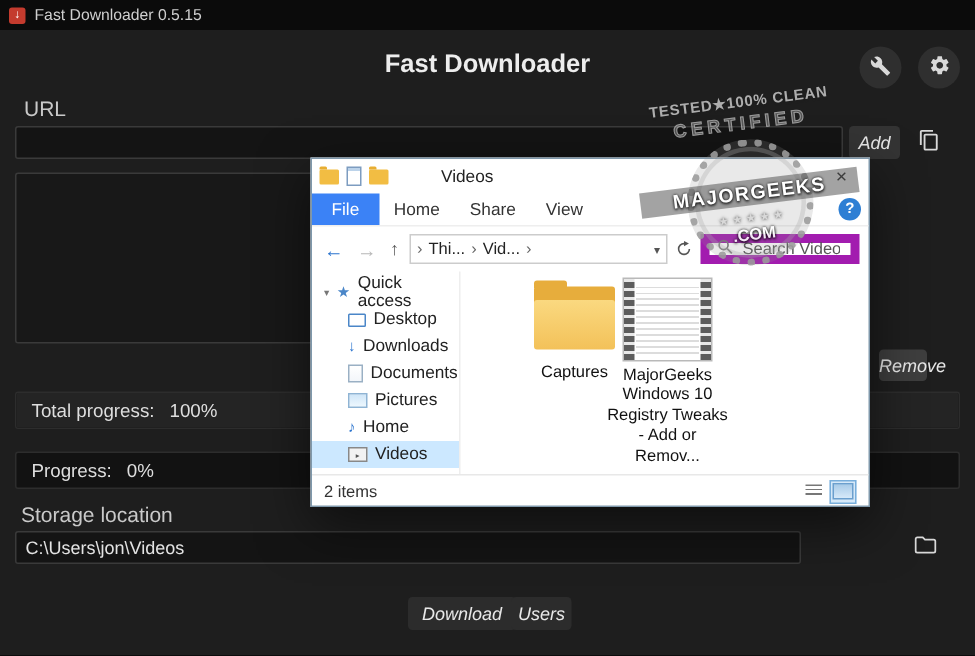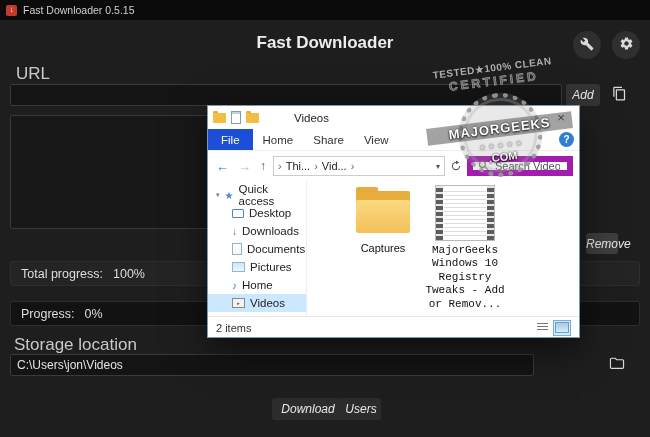--- a/index.html
+++ b/index.html
@@ -14,21 +14,21 @@
   .titlebar-text{font-size:10.5px;color:#cfcfcf;}
 
   
   .main-title{position:absolute;top:33px;left:0;width:100%;text-align:center;margin:0;
               font-size:17px;font-weight:bold;color:#ededed;}
   .header-icons{position:absolute;top:31px;right:10px;display:flex;gap:11px;}
   .circle-btn{width:28px;height:28px;border-radius:50%;background:#2f2f2f;border:none;padding:0;
               display:flex;align-items:center;justify-content:center;cursor:pointer;}
 
   
-  .field-label{position:absolute;font-size:17px;color:#c9c9c9;}
+  .field-label{position:absolute;font-size:14px;color:#c9c9c9;}
   .lbl-url{left:16px;top:64px;}
   .lbl-storage{left:14px;top:335px;}
   .input{position:absolute;background:#141414;border:1px solid #3a3a3a;border-radius:2px;
          color:#e3e3e3;font-size:12px;padding:0 6px;box-sizing:border-box;font-family:inherit;}
   .url-input{left:10px;top:84px;width:552px;height:22px;}
   .storage-input{left:10px;top:354px;width:524px;height:22px;}
   .btn{position:absolute;background:#343434;color:#e8e8e8;border:none;border-radius:3px;
        font-size:12px;font-family:inherit;cursor:pointer;padding:0;font-style:italic;}
   .add-btn{left:566px;top:84px;width:34px;height:22px;}
   .remove-btn{left:586px;top:233px;width:32px;height:21px;background:#3e3e3e;}
@@ -58,21 +58,21 @@
        border:1px solid #7f98ab;box-shadow:0 12px 34px rgba(0,0,0,.55);z-index:10;
        box-sizing:border-box;color:#222;}
   .dlg-titlebar{height:23px;display:flex;align-items:center;gap:5px;padding:0 5px;}
   .mini-folder{width:13px;height:10px;position:relative;background:#f2bd43;border-radius:1px;display:inline-block;}
   .mini-folder::before{content:"";position:absolute;top:-2px;left:0;width:5px;height:2px;background:#e8ae32;border-radius:1px 1px 0 0;}
   .qat-page{width:8px;height:11px;background:#fff;border:1px solid #7d9cc0;box-shadow:inset 0 2px 0 #bcd3ea;display:inline-block;}
   .dlg-title{margin-left:30px;font-size:11.5px;}
   .dlg-close{margin-left:auto;width:26px;text-align:center;font-size:13px;color:#333;background:none;
              border:none;cursor:pointer;font-family:inherit;padding:0;}
   .dlg-menubar{height:21px;display:flex;align-items:stretch;border-bottom:1px solid #eee;padding-right:5px;}
-  .file-tab{background:#1d4ed8;color:#fff;border:none;padding:0 13px;font-size:11.5px;font-family:inherit;cursor:pointer;}
+  .file-tab{background:#3b82f6;color:#fff;border:none;padding:0 13px;font-size:11.5px;font-family:inherit;cursor:pointer;}
   .menu-tab{background:none;border:none;padding:0 10px;font-size:11.5px;color:#333;font-family:inherit;cursor:pointer;}
   .help-btn{margin-left:auto;align-self:center;width:15px;height:15px;border-radius:50%;background:#2e7fd4;
             color:#fff;font-size:10px;font-weight:bold;border:none;display:flex;align-items:center;
             justify-content:center;padding:0;cursor:pointer;}
   .dlg-addr{height:30px;display:flex;align-items:center;gap:5px;padding:0 6px;}
   .nav-arrow{background:none;border:none;font-size:13px;padding:0 2px;cursor:pointer;font-family:inherit;}
   .back{color:#2e76cf;}.fwd{color:#b9b9b9;}.up{color:#555;font-size:12px;}
   .crumb-box{width:172px;height:20px;border:1px solid #ccc;display:flex;align-items:center;
              padding:0 4px;gap:2px;box-sizing:border-box;}
   .crumb-sep{color:#666;font-size:11px;}
@@ -96,21 +96,21 @@
   .ico-down{color:#2e76cf;font-size:10px;font-weight:bold;}
   .ico-doc{width:8px;height:10px;background:linear-gradient(#fff,#f3f6fa);border:1px solid #9ab0c4;}
   .ico-pic{width:11px;height:8px;background:linear-gradient(#cfe6f8,#eef7fd);border:1px solid #8fb4d4;}
   .ico-music{color:#2e76cf;font-size:10px;}
   .ico-video{width:11px;height:8px;border:1px solid #888;background:#f2f2f2;display:flex;
              align-items:center;justify-content:center;font-size:5px;color:#555;}
 
   .files{flex:1;position:relative;}
   .file-item{position:absolute;width:84px;text-align:center;cursor:pointer;}
   .item-captures{left:34px;top:8px;}
-  .item-file{left:116px;top:4px;font-family:Liberation Mono, monospace;}
+  .item-file{left:96px;top:4px;}
   .folder-ico{position:relative;width:54px;height:44px;margin:0 auto;}
   .folder-back{position:absolute;left:0;top:2px;width:54px;height:40px;background:#e7ad3c;border-radius:2px;}
   .folder-back::before{content:"";position:absolute;left:0;top:-4px;width:22px;height:5px;background:#e7ad3c;border-radius:2px 2px 0 0;}
   .folder-front{position:absolute;left:0;bottom:0;width:54px;height:33px;background:linear-gradient(#fad980,#f3c159);border-radius:2px;}
   .file-thumb{width:60px;height:56px;margin:0 auto;background:#fff;border:1px solid #b9b9b9;display:flex;box-sizing:border-box;}
   .film-strip{width:7px;background:repeating-linear-gradient(to bottom,#e8e8e8 0 2px,#5d5d5d 2px 6px);}
   .thumb-body{flex:1;background:repeating-linear-gradient(to bottom,#fff 0 3px,#dcdcdc 3px 4px);margin:2px 1px;}
   .file-label{margin-top:3px;font-size:11px;line-height:1.22;color:#111;}
   .folder-label{margin-top:9px;}
 

